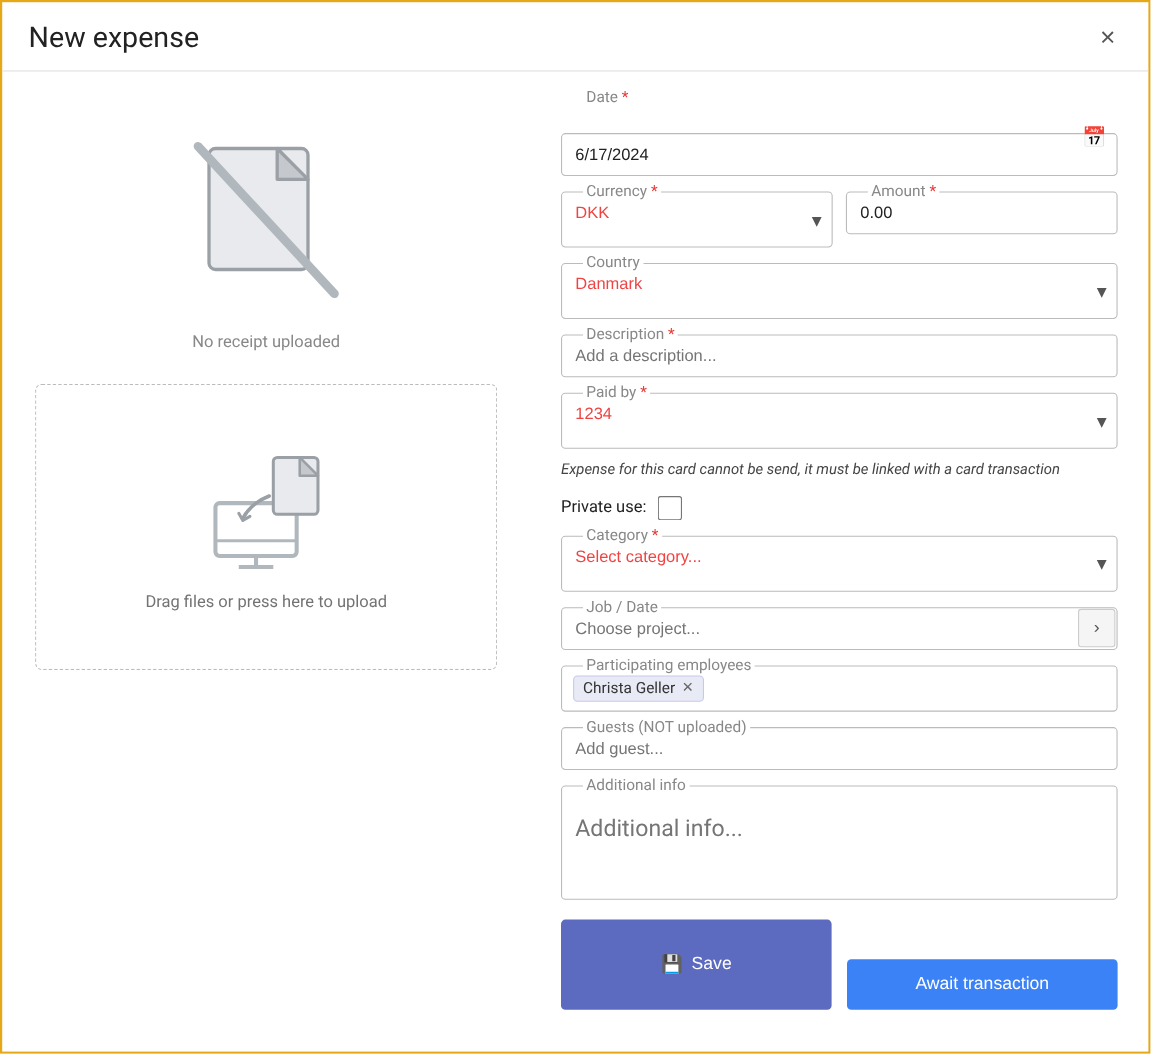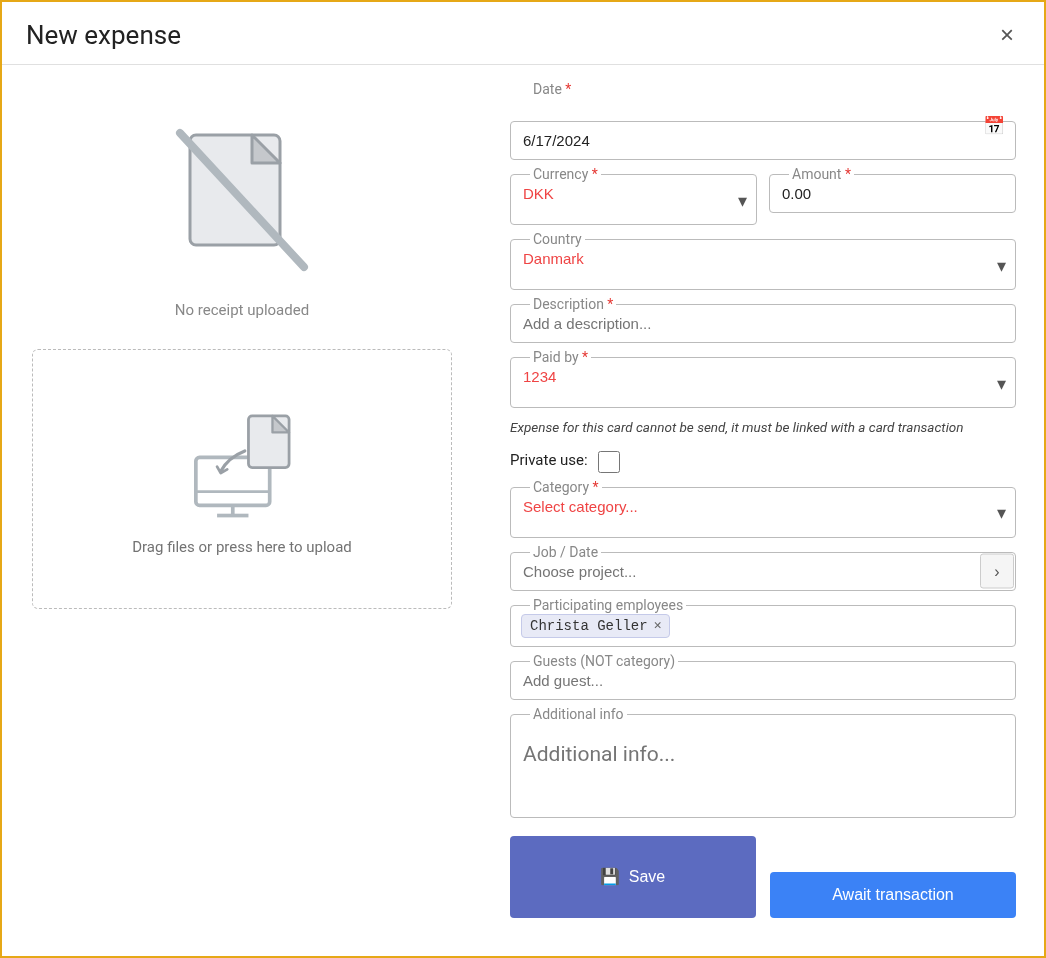--- a/index.html
+++ b/index.html
@@ -231,21 +231,20 @@
       font-size: 16px;
     }
     .tag-container {
       border: 1px solid #bbb;
       border-radius: 4px;
       padding: 8px 10px;
       display: flex;
       flex-wrap: wrap;
       gap: 6px;
       min-height: 42px;
-      font-family: Liberation Mono, monospace;
     }
     .tag {
       background: #e8eaf6;
       border: 1px solid #c5cae9;
       border-radius: 4px;
       padding: 2px 8px;
       font-size: 14px;
       color: #333;
       display: flex;
       align-items: center;
@@ -438,21 +437,21 @@
         <span class="field-label" style="top:-8px;">Participating employees</span>
         <div class="tag-container">
           <div class="tag">
             <span>Christa Geller</span>
             <span class="tag-remove">✕</span>
           </div>
         </div>
       </div>
 
       <div class="field-group">
-        <span class="field-label">Guests (NOT category)</span>
+        <span class="field-label">Guests (NOT uploaded)</span>
         <input type="text" class="field-input placeholder-style" placeholder="Add guest..." style="">
       </div>
 
       <div class="field-group">
         <span class="field-label">Additional info</span>
         <textarea class="textarea-field" placeholder="Additional info..." style=""></textarea>
       </div>
 
       <div class="buttons-row">
         <button class="btn-save">

